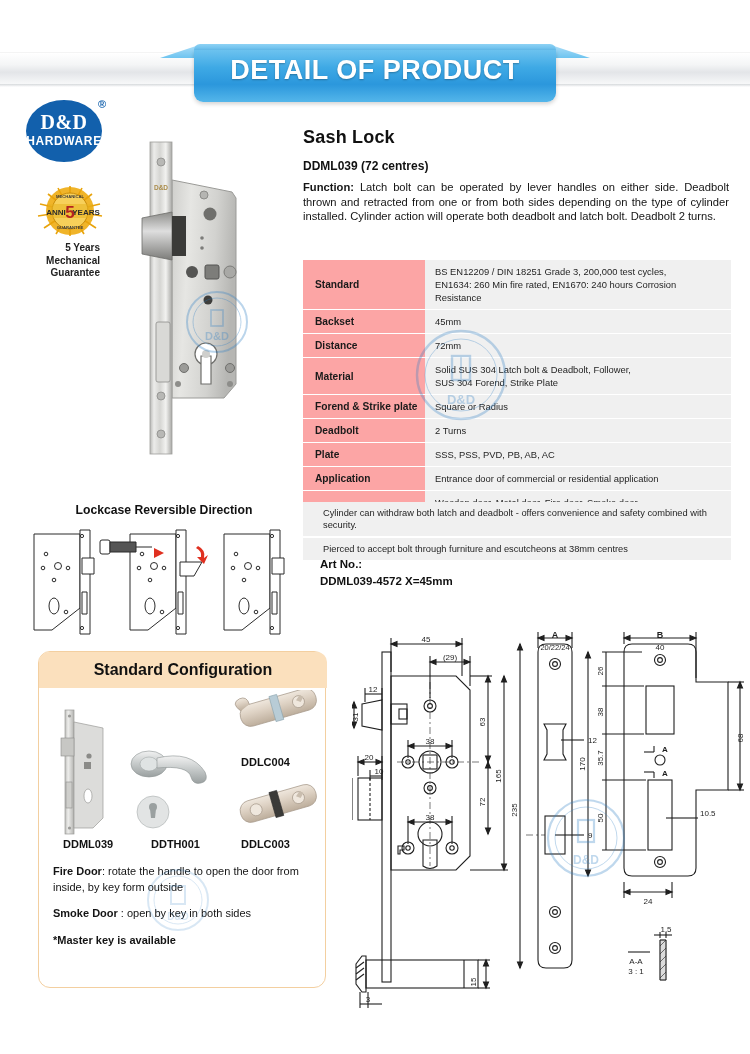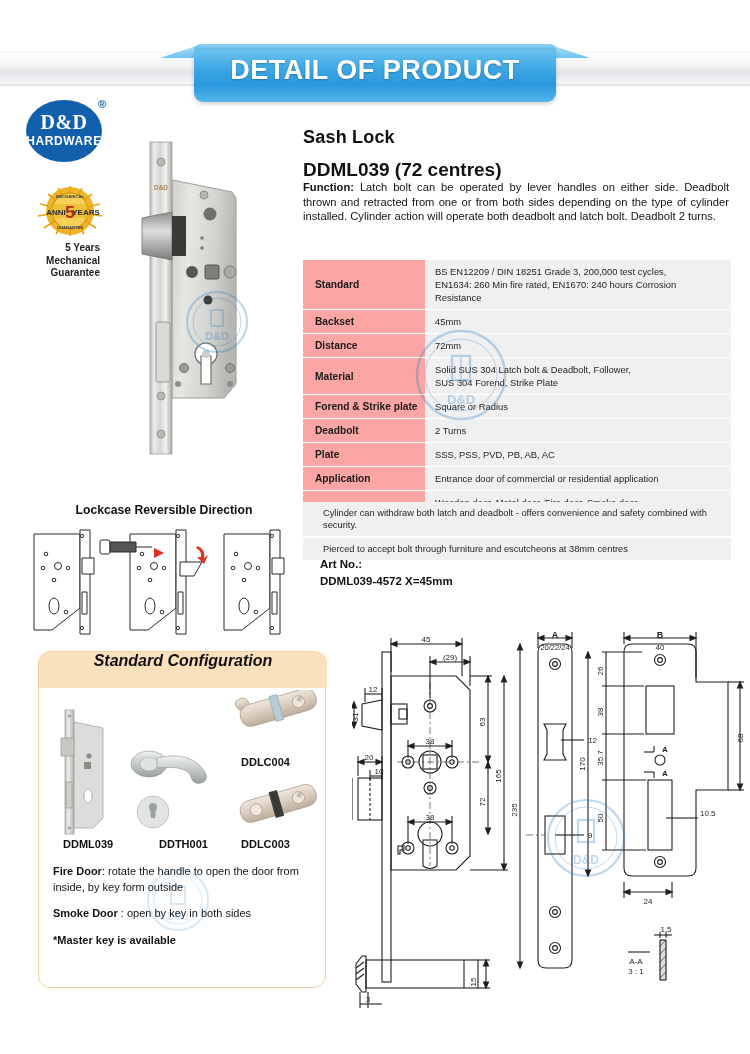--- a/index.html
+++ b/index.html
@@ -82,21 +82,21 @@
   
   .lock-photo{ position:absolute; left:112px; top:132px; width:180px; height:348px; }
 
   
   .prod-title{
     position:absolute; left:303px; top:127px;
     font-size:18px; font-weight:bold; color:#111; letter-spacing:.2px;
   }
   .prod-model{
     position:absolute; left:303px; top:159px;
-    font-size:19px; font-weight:bold; color:#111;
+    font-size:12px; font-weight:bold; color:#111;
   }
   .prod-func{
     position:absolute; left:303px; top:180px; width:426px;
     font-size:11.2px; line-height:14.6px; color:#141414; text-align:justify;
   }
   .prod-func b{ font-weight:bold; }
 
   
   .spec-table{
     position:absolute; left:303px; top:260px; width:428px;
@@ -132,21 +132,21 @@
   .rev-figs{ position:absolute; left:22px; top:524px; width:280px; height:114px; }
 
   
   .cfg-card{
     position:absolute; left:38px; top:651px; width:288px; height:337px;
     border:1.6px solid #f3cfa0; border-radius:12px; background:#fff;
   }
   .cfg-head{
     position:absolute; left:0; top:0; width:288px; height:36px;
     background:#fbe0bd; border-radius:10px 10px 0 0;
-    display:flex; justify-content:center;font-style:italic;
+    display:flex; align-items:center; justify-content:center;
   }
   .cfg-head span{ font-size:16px; font-weight:bold; color:#111; }
   .cfg-figs{ position:absolute; left:0; top:38px; width:288px; height:160px; }
   .cfg-lbl{ position:absolute; font-size:11px; font-weight:bold; color:#111; }
   .cfg-notes{ position:absolute; left:14px; top:212px; width:264px; font-size:11px; line-height:15.5px; color:#141414; }
   .cfg-notes b{ font-weight:bold; }
   .cfg-notes p{ margin:0 0 11px 0; }
 
   
   .tech{ position:absolute; left:352px; top:630px; width:396px; height:400px; }
@@ -485,21 +485,21 @@
         <rect x="0" y="10" width="78" height="22" rx="10" fill="url(#cyl)" stroke="#a6998a" stroke-width=".7"></rect>
         <circle cx="16" cy="21" r="6" fill="#efe7dd" stroke="#a6998a" stroke-width=".7"></circle>
         <rect x="33" y="8" width="8" height="26" fill="#3a3a38" stroke="#2b2b2b" stroke-width=".6"></rect>
         <circle cx="60" cy="21" r="6" fill="#efe7dd" stroke="#a6998a" stroke-width=".7"></circle>
         <path d="M58 19 l5 -4 l3 3 l-4 4 z" fill="#c9bdae"></path>
       </g>
     </svg>
   </div>
 
   <div class="cfg-lbl" style="left:24px; top:186px;">DDML039</div>
-  <div class="cfg-lbl" style="left:120px; top:186px;">DDTH001</div>
+  <div class="cfg-lbl" style="left:112px; top:186px;">DDTH001</div>
   <div class="cfg-lbl" style="left:202px; top:104px;">DDLC004</div>
   <div class="cfg-lbl" style="left:202px; top:186px;">DDLC003</div>
 
   <div class="cfg-notes">
     <p>
       <b>Fire Door</b><span>: rotate the handle to open the door from inside, by key form outside</span>
     </p>
     <p>
       <b>Smoke Door</b><span> : open by key in both sides</span>
     </p>

